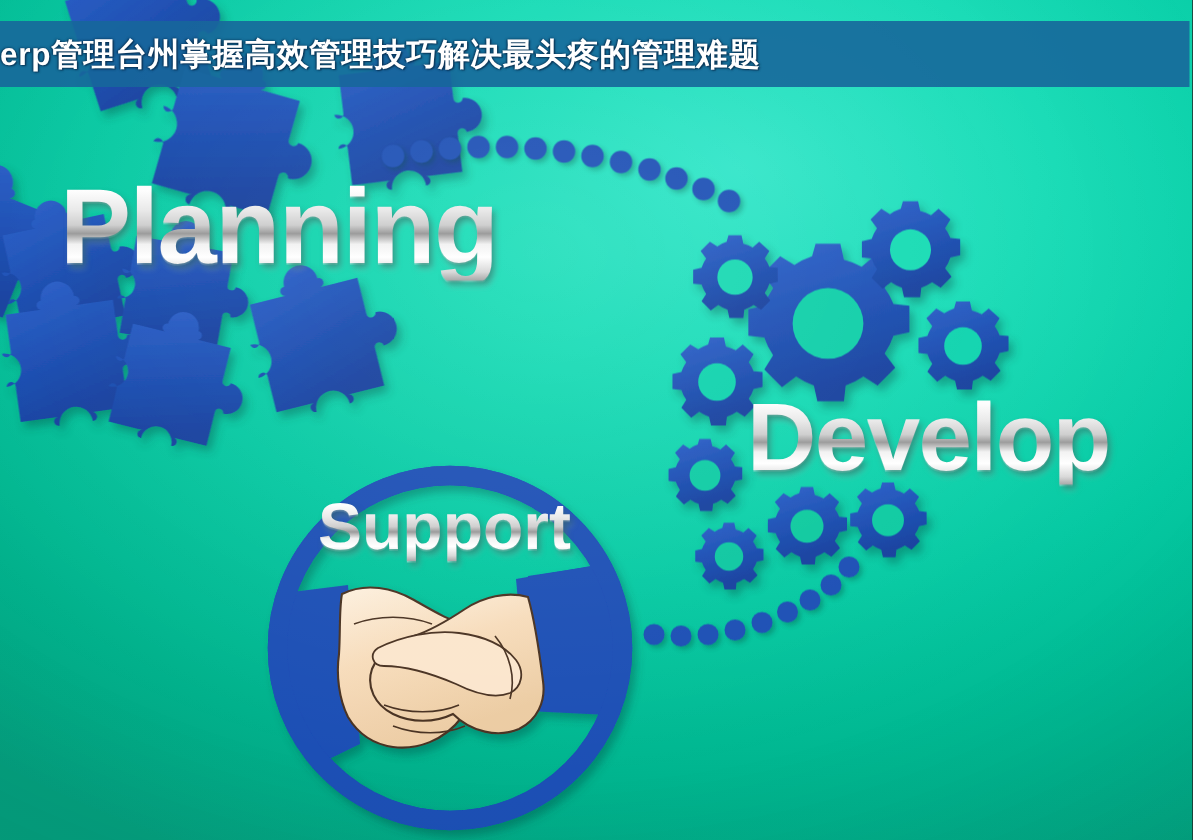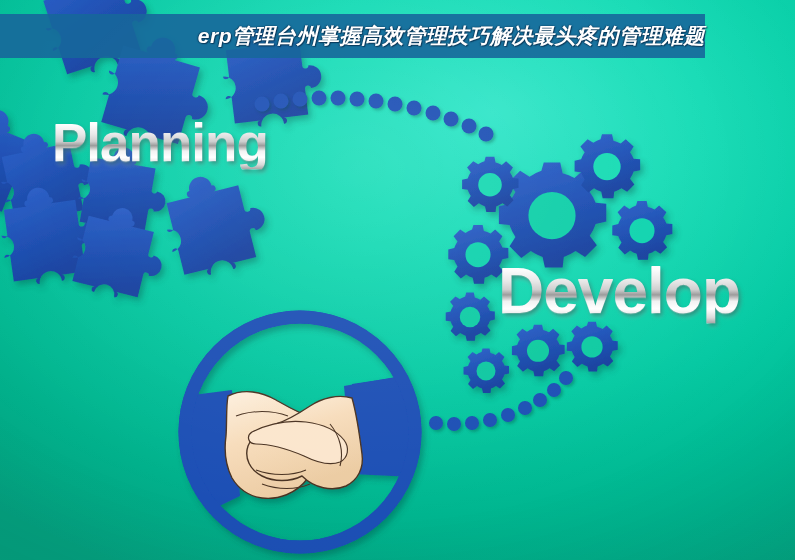--- a/index.html
+++ b/index.html
@@ -12,25 +12,24 @@
       radial-gradient(ellipse 760px 520px at 62% 20%, #2fe6c8 0%, #16dcb6 26%, #05c9a2 55%, #00b58f 78%, #059e7d 100%);
   }
   
   #vignette{
     position:absolute;inset:0;
     background:radial-gradient(ellipse 900px 640px at 45% 30%, rgba(255,255,255,0.10) 0%, rgba(255,255,255,0.0) 55%, rgba(0,70,55,0.16) 100%);
     pointer-events:none;
   }
   
   #title-band{
-    position:absolute;left:0;top:14px;width:705px;height:44px;
+    position:absolute;left:0;top:14px;width:793px;height:44px;
     background:rgba(23,103,155,0.90);
-    display:flex;align-items:center;justify-content:flex-end;
+    display:flex;align-items:center;justify-content:flex-start;
     z-index:60;
-    font-style:italic;
   }
   #title-text{
     color:#ffffff;
     font-size:21px;
     font-weight:bold;
     letter-spacing:0.5px;
     white-space:nowrap;
     text-shadow:
       0 0 2px rgba(10,50,85,0.85),
       1px 1px 1px rgba(8,40,70,0.70),
@@ -57,22 +56,22 @@
        #d9d9d9 92%,
        #a9a9a9 100%);
     -webkit-background-clip:text;
     background-clip:text;
     color:transparent;
     -webkit-text-fill-color:transparent;
     filter:drop-shadow(2px 3px 2px rgba(0,60,50,0.45)) drop-shadow(0 1px 0 rgba(255,255,255,0.5));
     z-index:40;
   }
   #word-planning{
-    left:52px;top:116px;
-    font-size:53px;
+    left:40px;top:116px;
+    font-size:71px;
     letter-spacing:-1px;
   }
   #word-develop{
     left:498px;top:259px;
     font-size:64px;
     letter-spacing:-1px;
   }
   #word-support{
     left:212px;top:330px;
     font-size:44px;
@@ -312,18 +311,19 @@
       </g>
     </svg>
   </div>
 
   <div id="vignette"></div>
 
   <div id="word-planning" class="chrome-word">Planning</div>
 
   <div id="word-develop" class="chrome-word">Develop</div>
 
+  <div id="word-support" class="chrome-word">Support</div>
 
   <div id="title-band">
     <div id="title-text">erp管理台州掌握高效管理技巧解决最头疼的管理难题</div>
   </div>
 
 </div>
 
 </body></html>

